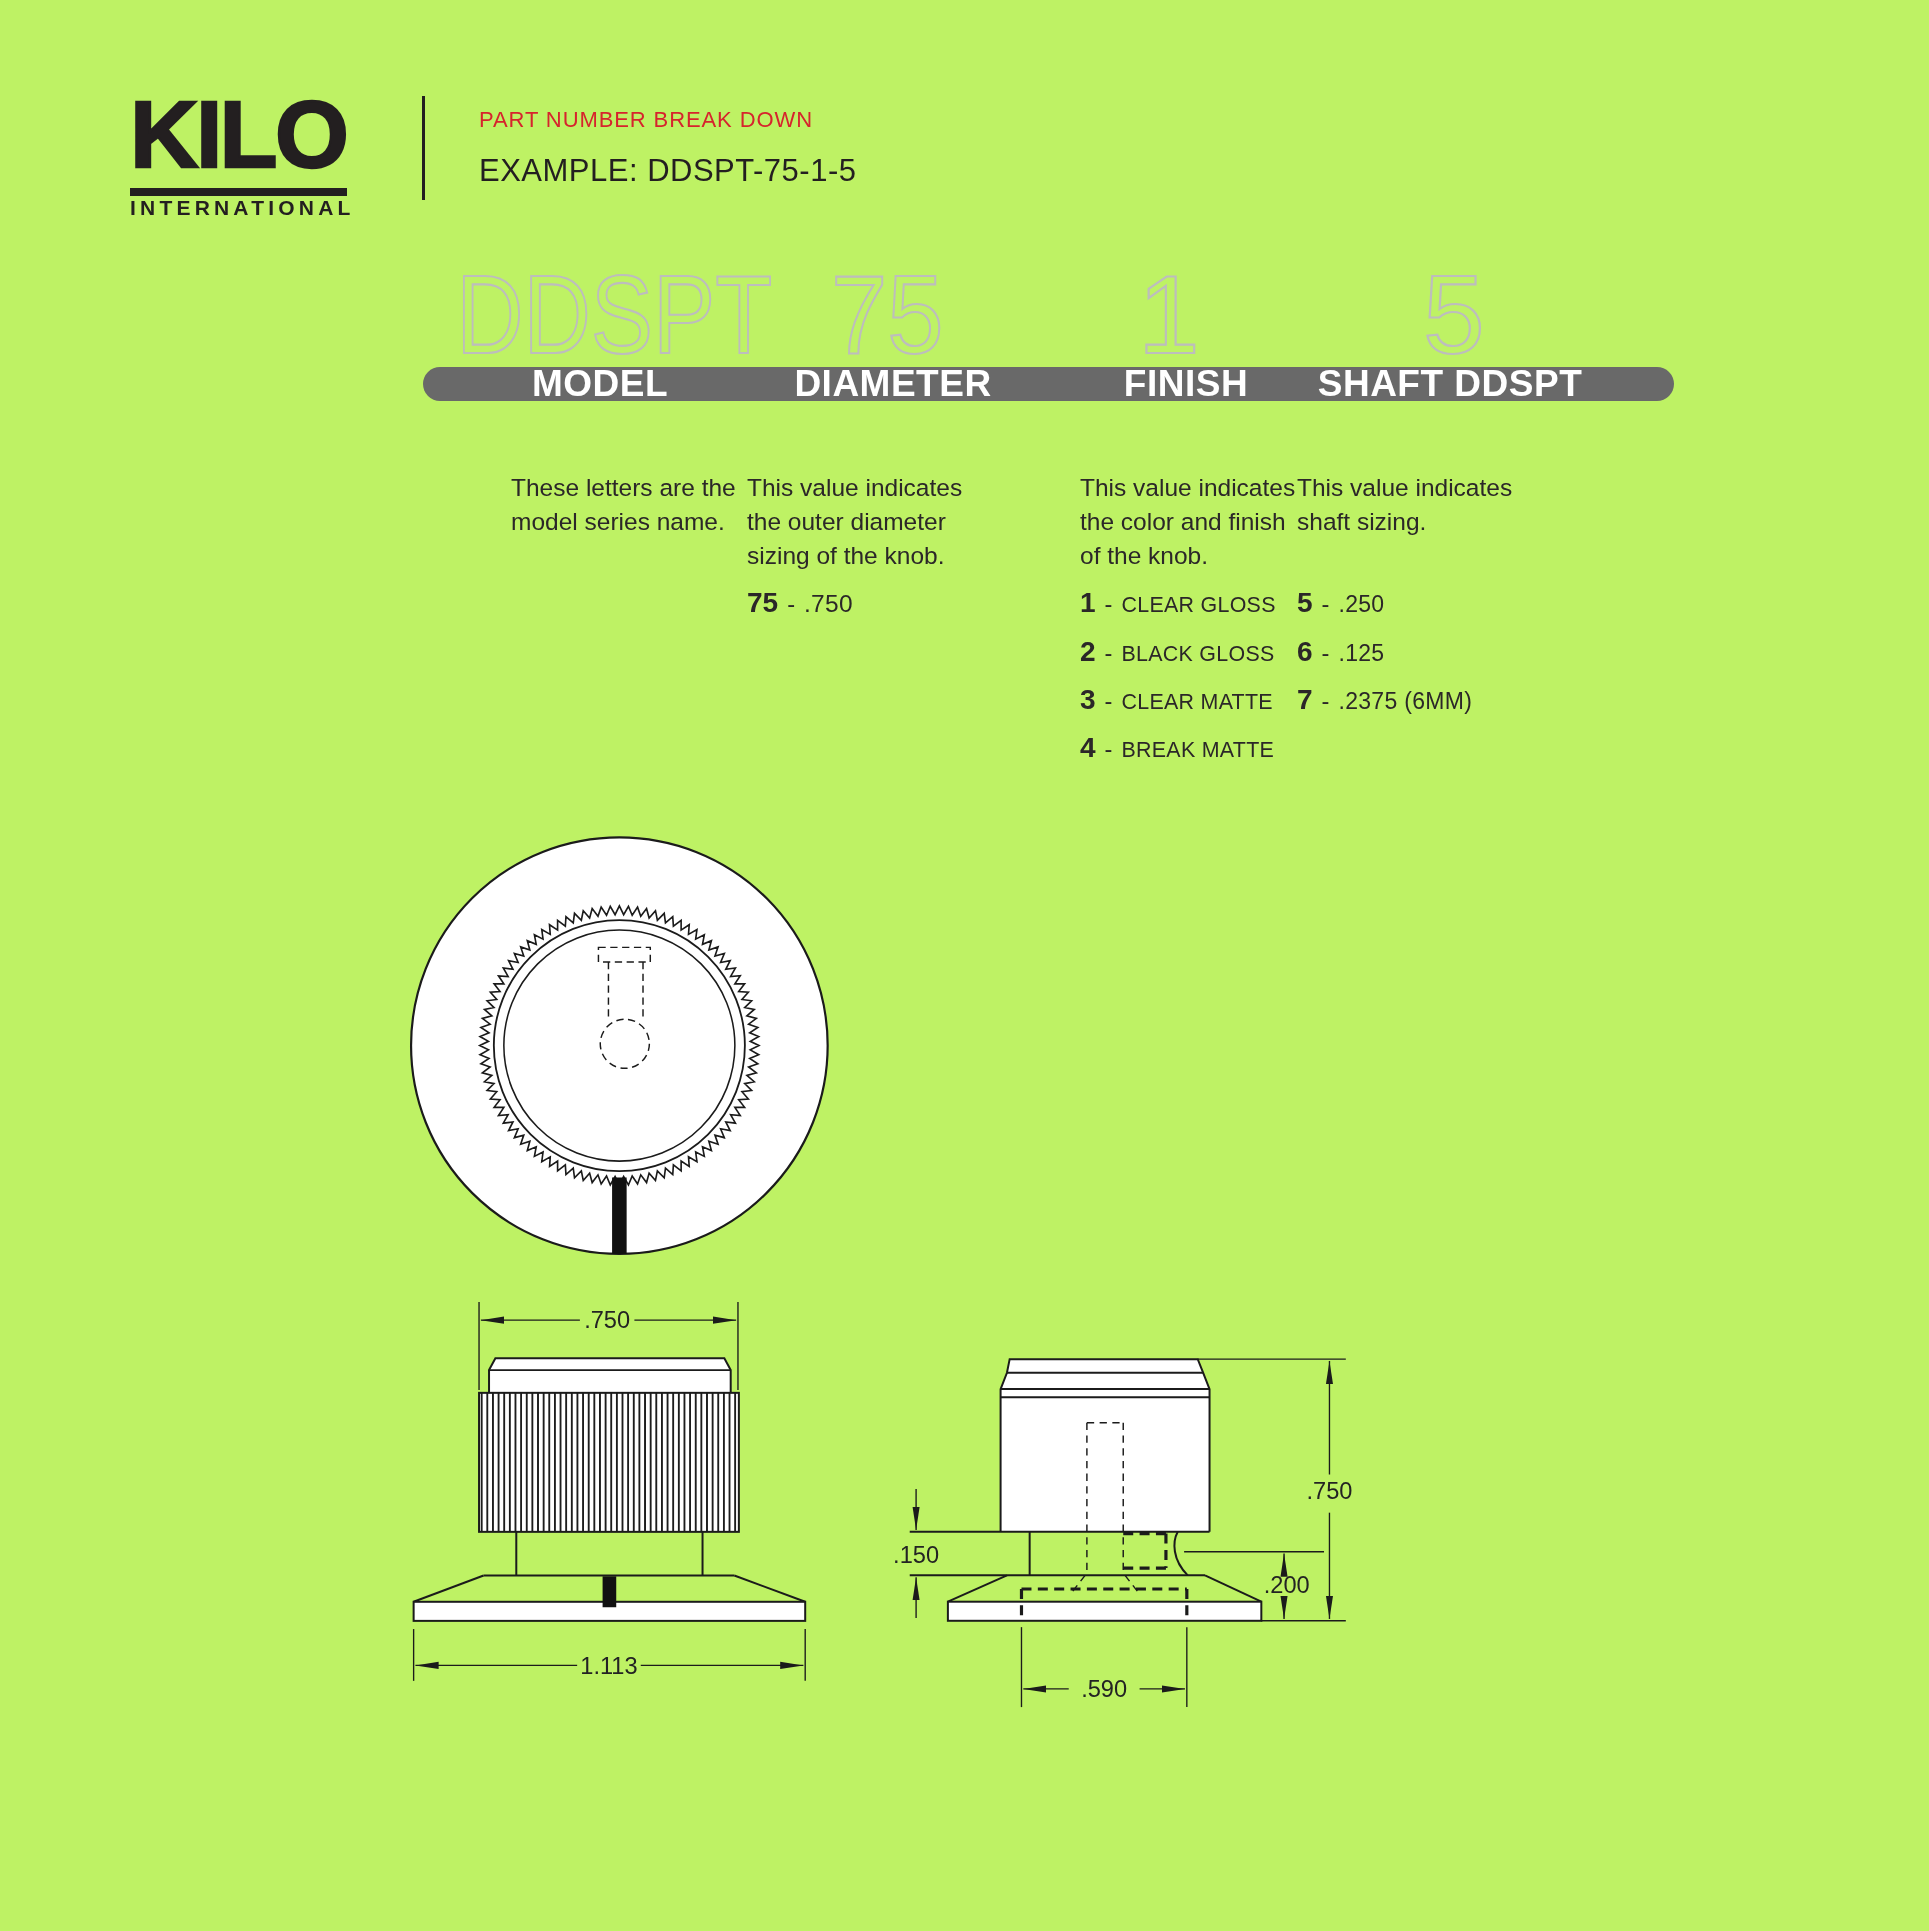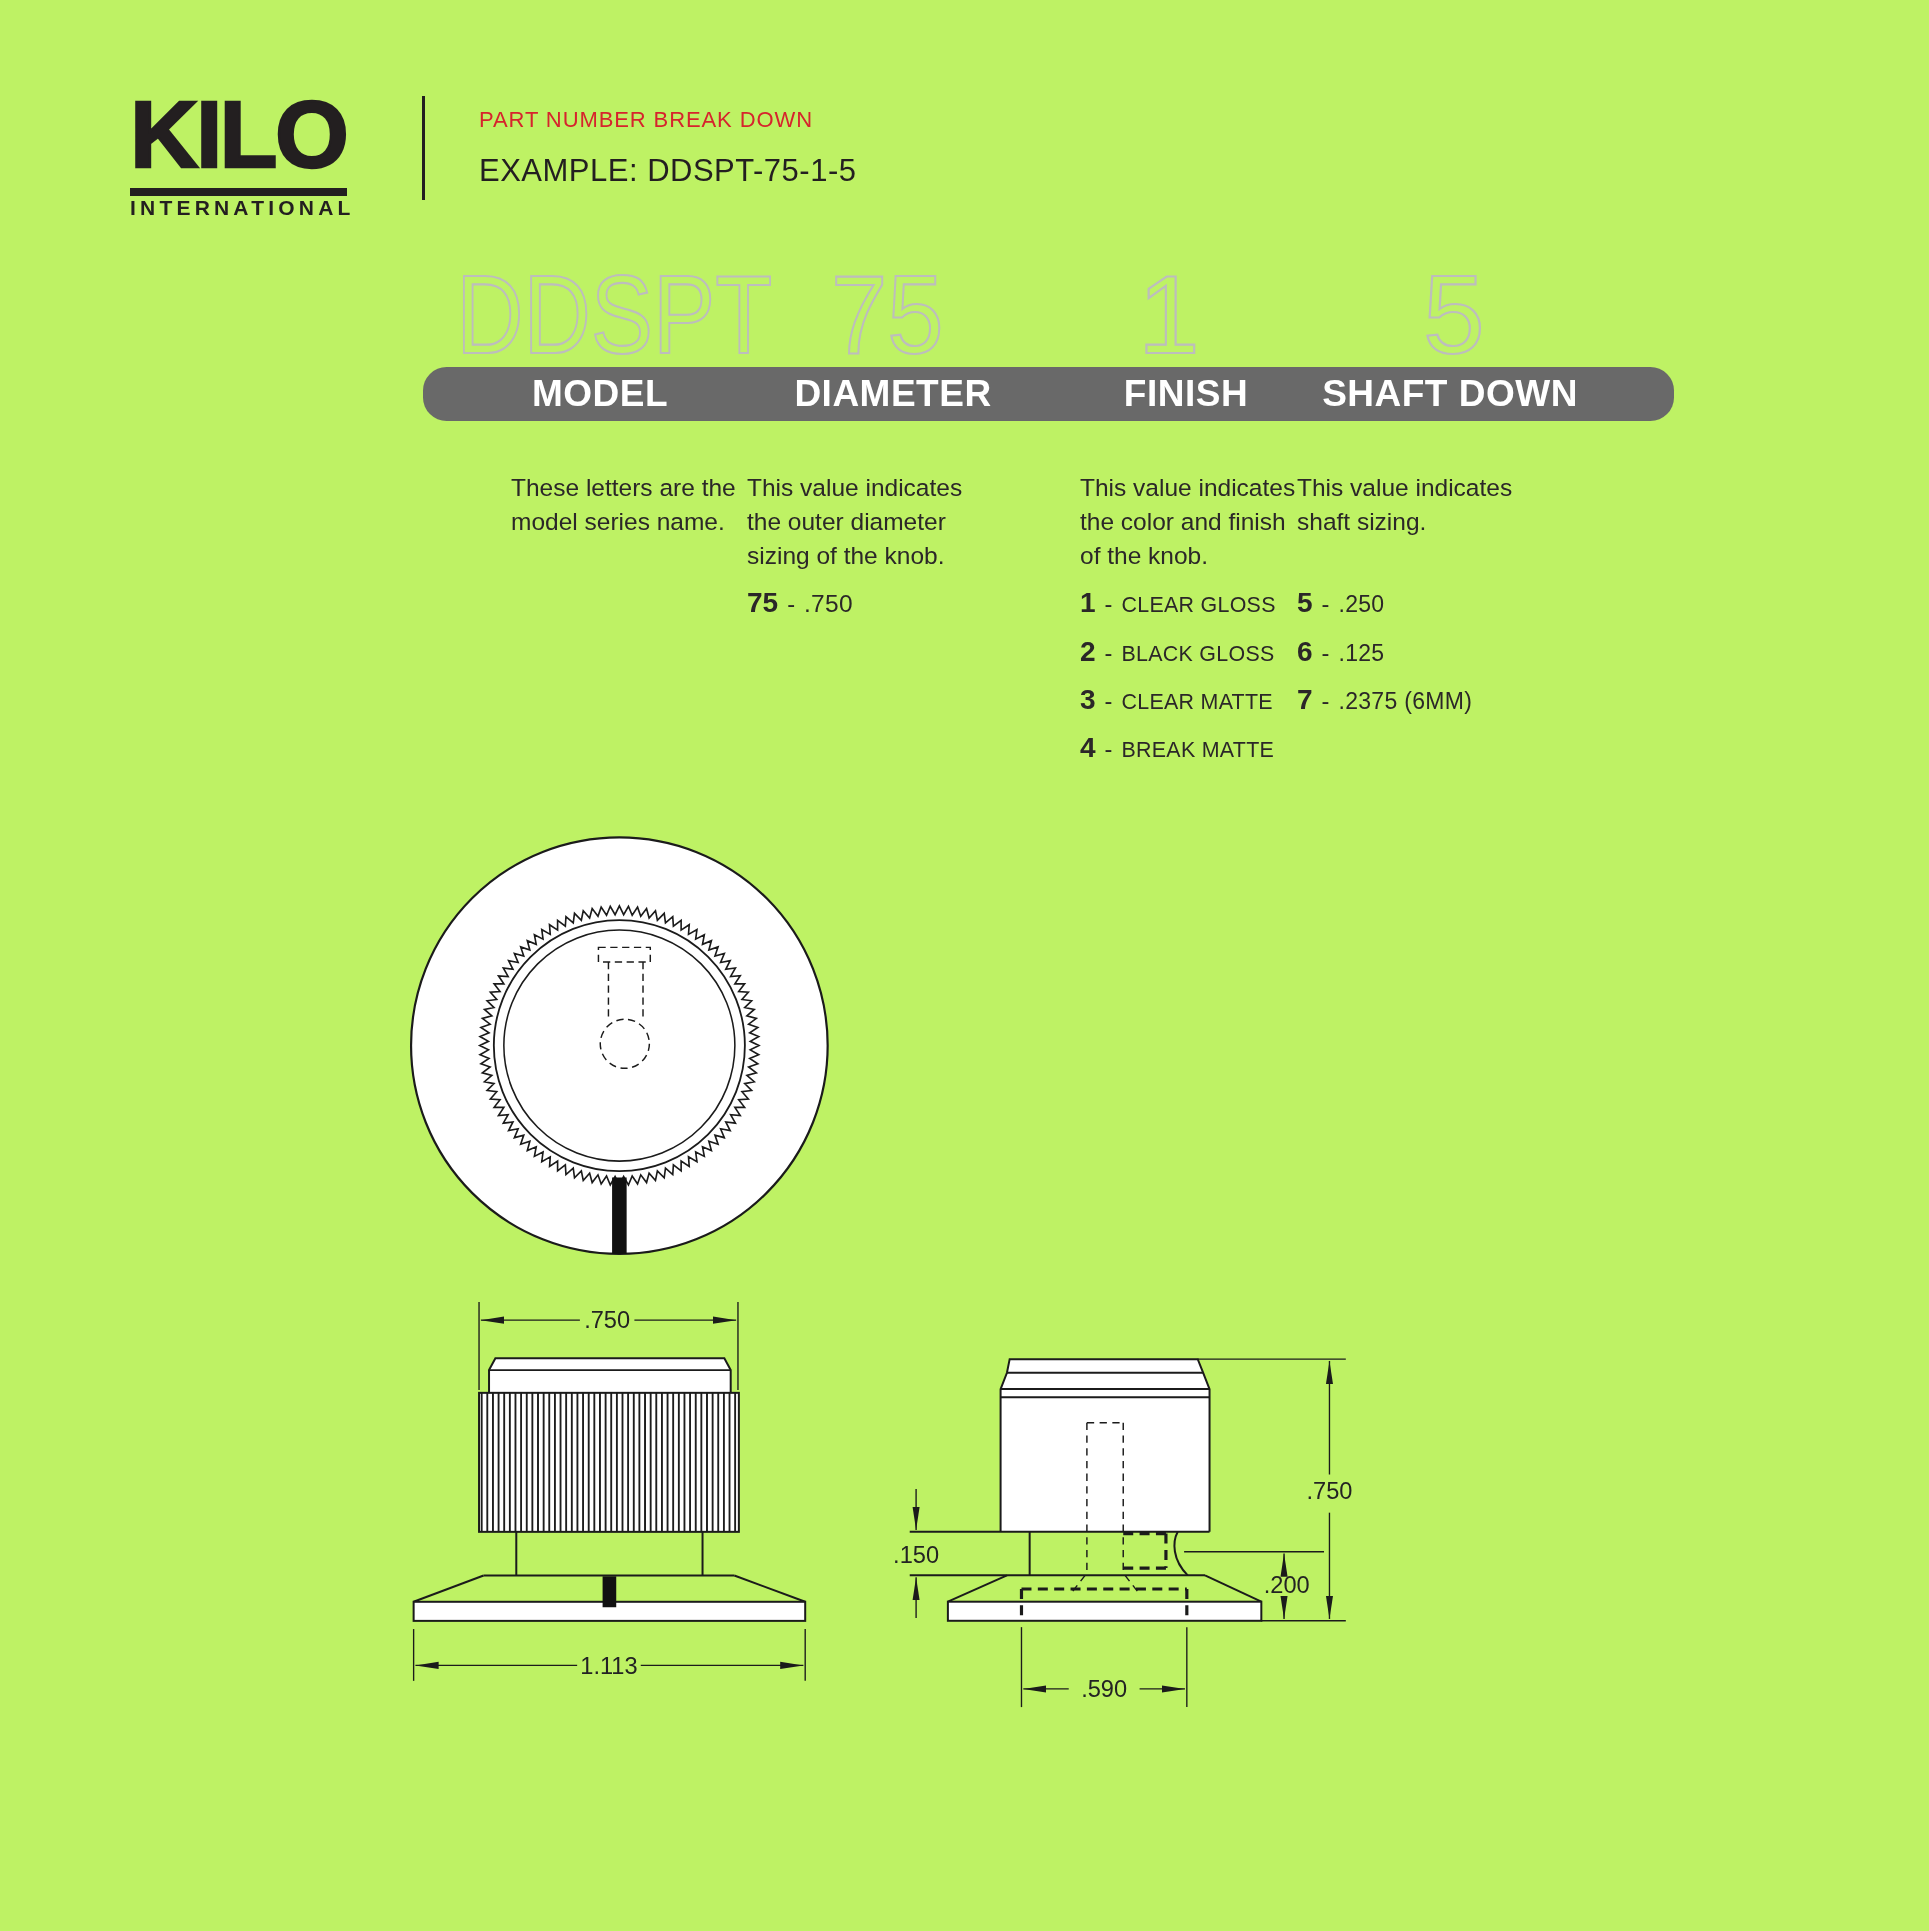--- a/index.html
+++ b/index.html
@@ -24,21 +24,21 @@
     color:#d6242d;white-space:nowrap;
   }
   .doc-example{
     position:absolute;left:479px;top:153px;font-size:31px;letter-spacing:0.5px;
     color:#231f20;white-space:nowrap;
   }
   
   .code-strip{position:absolute;left:0;top:253px;}
   
   .cat-bar{
-    position:absolute;left:423px;top:367px;width:1251px;height:54px;
+    position:absolute;left:423px;top:367px;width:1251px;height:34px;
     background:#696969;border-radius:23.6px;
   }
   .cat-label{
     position:absolute;top:50%;transform:translate(-50%,-50%);
     color:#fff;font-weight:bold;font-size:37px;letter-spacing:0.5px;white-space:nowrap;
   }
   
   .col-desc{
     position:absolute;top:462px;font-size:24.5px;line-height:34px;
     white-space:pre-line;color:#2b2728;margin-top:9px;
@@ -77,21 +77,21 @@
       <text x="976" y="110" text-anchor="middle" textLength="124" lengthAdjust="spacingAndGlyphs">75</text>
       <text x="1286" y="110" text-anchor="middle">1</text>
       <text x="1600" y="110" text-anchor="middle">5</text>
     </g>
   </svg>
 
   <div class="cat-bar">
     <span class="cat-label" style="left:177px">MODEL</span>
     <span class="cat-label" style="left:470px">DIAMETER</span>
     <span class="cat-label" style="left:763px">FINISH</span>
-    <span class="cat-label" style="left:1027px">SHAFT DOWN</span>
+    <span class="cat-label" style="left:1027px">SHAFT DDSPT</span>
   </div>
 
   <div class="col-desc" style="left:511px">These letters are the
 model series name.</div>
   <div class="col-desc" style="left:747px">This value indicates
 the outer diameter
 sizing of the knob.</div>
   <div class="col-desc" style="left:1080px">This value indicates
 the color and finish
 of the knob.</div>

